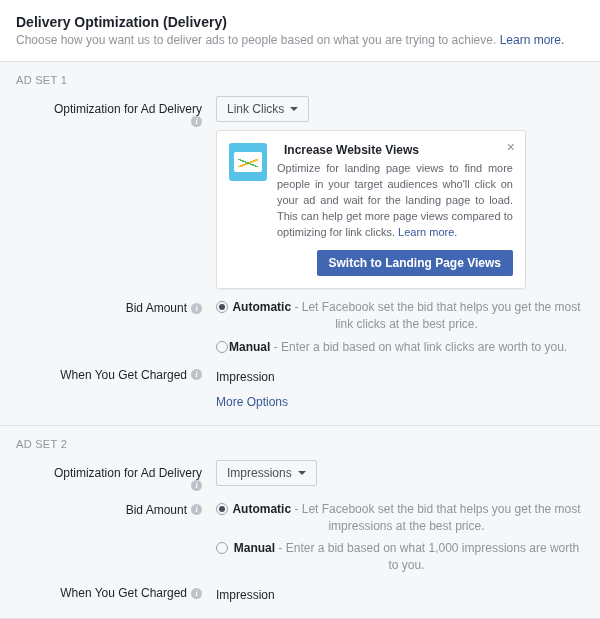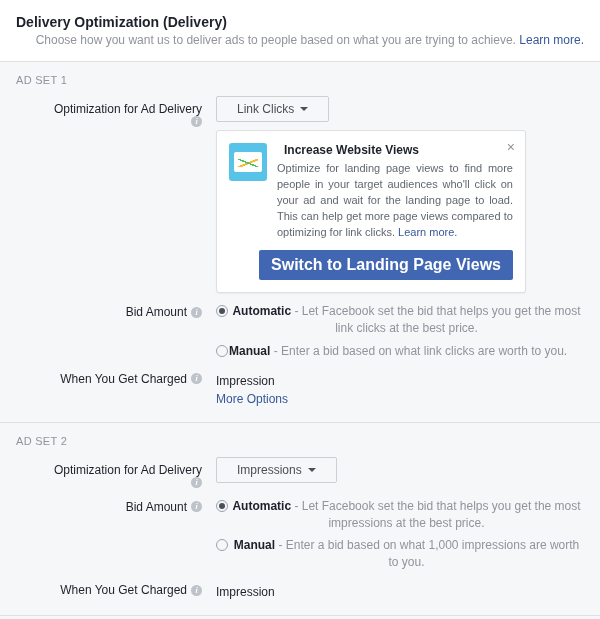--- a/index.html
+++ b/index.html
@@ -18,21 +18,20 @@
     .header h1 {
       font-size: 14px;
       font-weight: bold;
       color: #1d2129;
       margin-bottom: 2px;
     }
     .header p {
       font-size: 12px;
       color: #90949c;
       line-height: 1.4;
-      text-align: right;
     }
     .link { color: #365899; cursor: pointer; }
     .section {
       border-bottom: 1px solid #dddfe2;
       padding: 12px 16px 16px;
     }
     .section-title {
       font-size: 11px;
       color: #90949c;
       letter-spacing: 0.3px;
@@ -81,21 +80,21 @@
       font-size: 12px;
       color: #1d2129;
     }
     .dropdown {
       display: inline-flex;
       align-items: center;
       gap: 6px;
       background: #f6f7f9;
       border: 1px solid #ccd0d5;
       border-radius: 2px;
-      padding: 5px 20px;
+      padding: 5px 10px;
       font-size: 12px;
       color: #4b4f56;
       cursor: pointer;
     }
     .caret {
       width: 0; height: 0;
       border-left: 4px solid transparent;
       border-right: 4px solid transparent;
       border-top: 4px solid #4b4f56;
     }
@@ -163,21 +162,21 @@
     .callout-actions {
       text-align: right;
       margin-top: 10px;
     }
     .btn-primary {
       background: #4267b2;
       color: #fff;
       border: none;
       border-radius: 2px;
       padding: 6px 12px;
-      font-size: 16px;
+      font-size: 12px;
       font-weight: bold;
       cursor: pointer;
     }
     .radio-row {
       display: flex;
       align-items: flex-start;
       gap: 1px;
       margin-bottom: 6px;
       line-height: 1.4;
       text-align: center;
@@ -203,21 +202,21 @@
       border-radius: 50%;
     }
     .radio-text { color: #90949c; }
     .radio-text b { color: #1d2129; font-weight: bold; }
     .static-text {
       color: #1d2129;
       padding-top: 2px;
     }
     .more-link {
       color: #365899;
-      margin-top: 4px;
+      margin-top: 11px;
       display: block;
       cursor: pointer;
     }
     .value-col.padded-top { padding-top: 2px; }
   </style>
 </head>
 <body>
 
 <div class="header">
   <h1>Delivery Optimization (Delivery)</h1>

